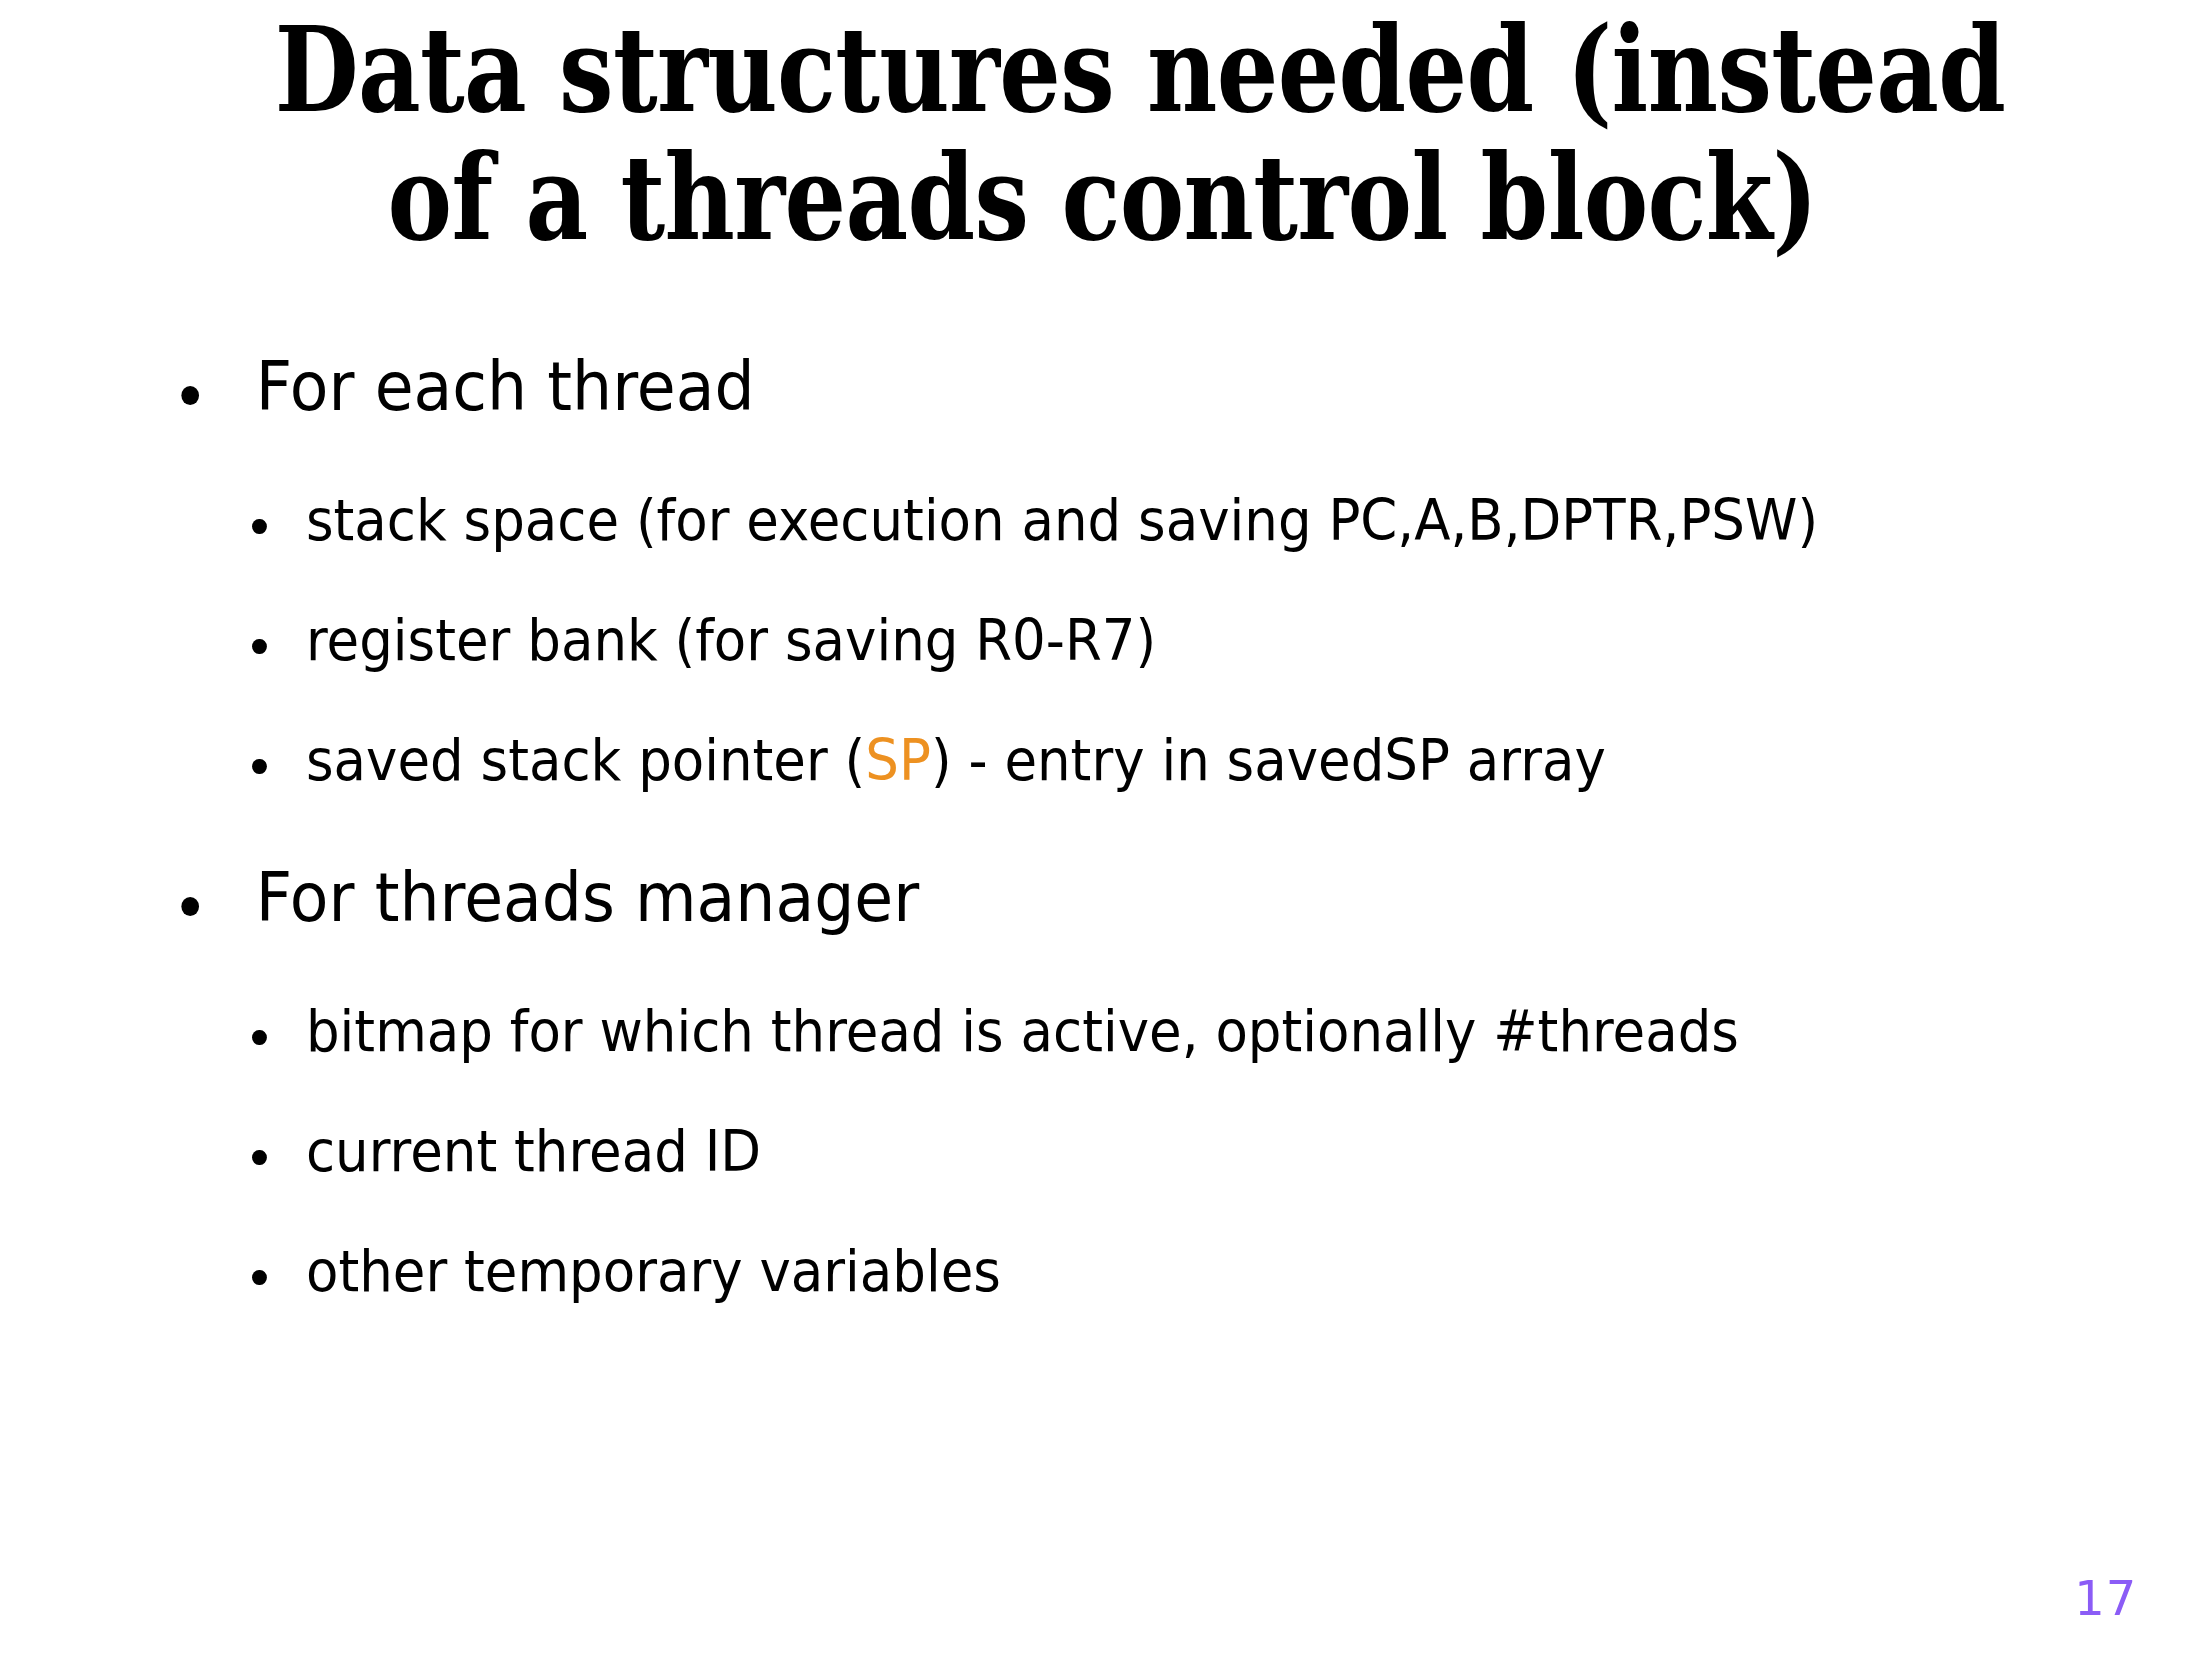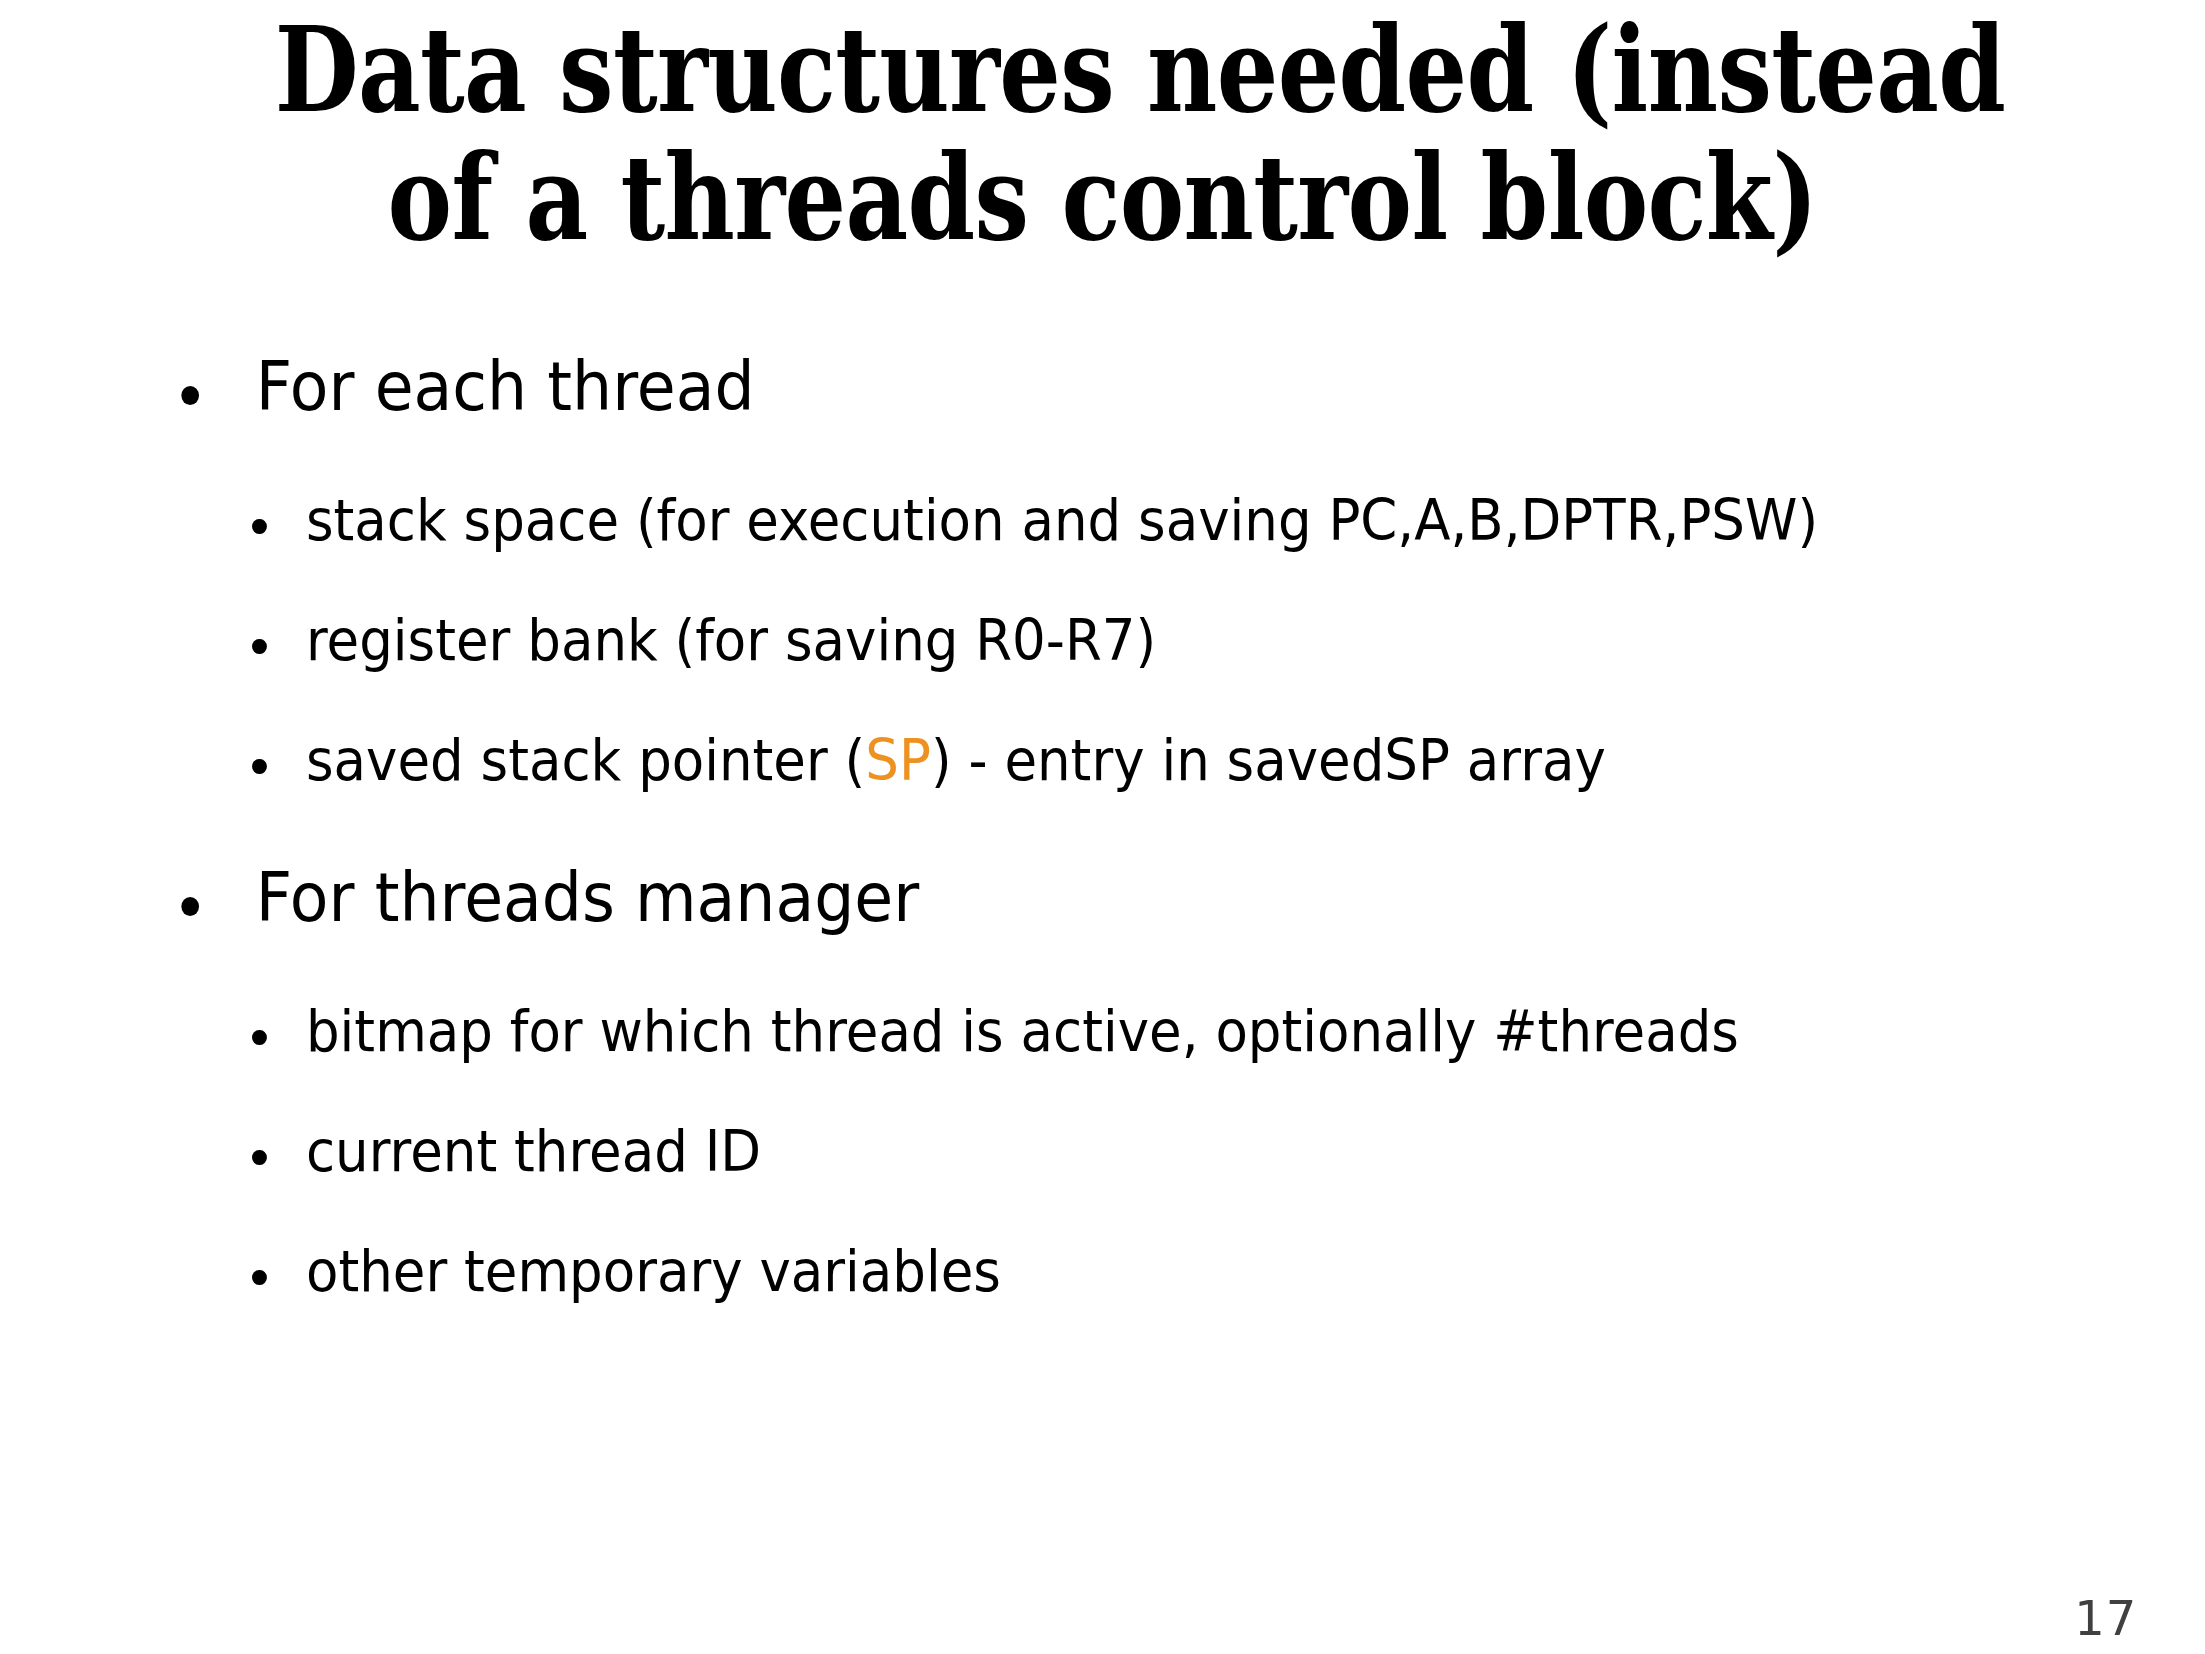--- a/index.html
+++ b/index.html
@@ -109,25 +109,25 @@
 
   
   .gap-after-lvl1  { margin-bottom: 40px; }
   .gap-before-lvl1 { margin-top: 45px; }
   .tight           { margin-bottom: 26px; }
 
   
   .page-number {
     position: absolute;
     right: 68px;
-    bottom: 8px;
+    bottom: 28px;
     font-family: "DejaVu Sans", "Liberation Sans", sans-serif;
     font-size: 48px;
     font-weight: 400;
-    color: #404040;
+    color: #8b5cf6;
     letter-spacing: 0.8px;
   }
 </style>
 </head>
 <body>
 
 <div id="slide">
 
   <div class="title-block">
     <span class="title-line">Data structures needed (instead</span>

